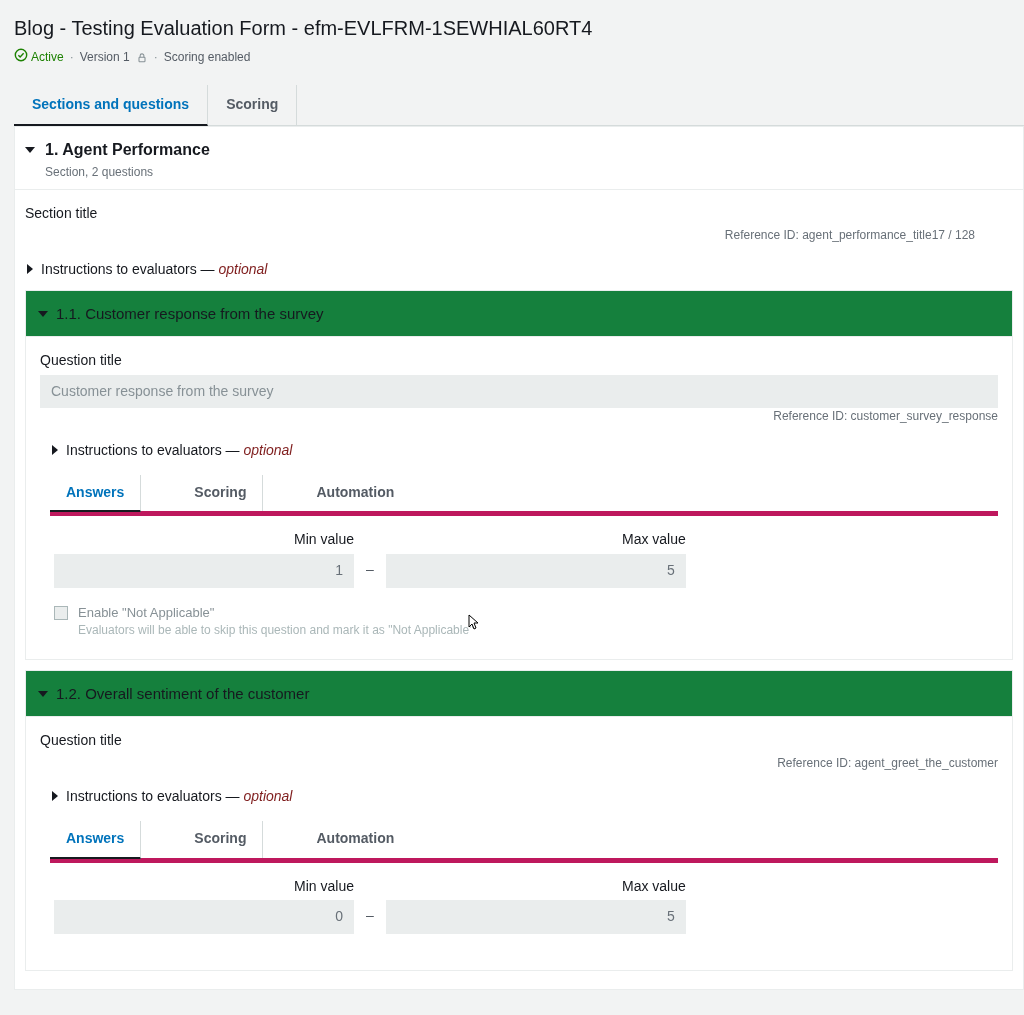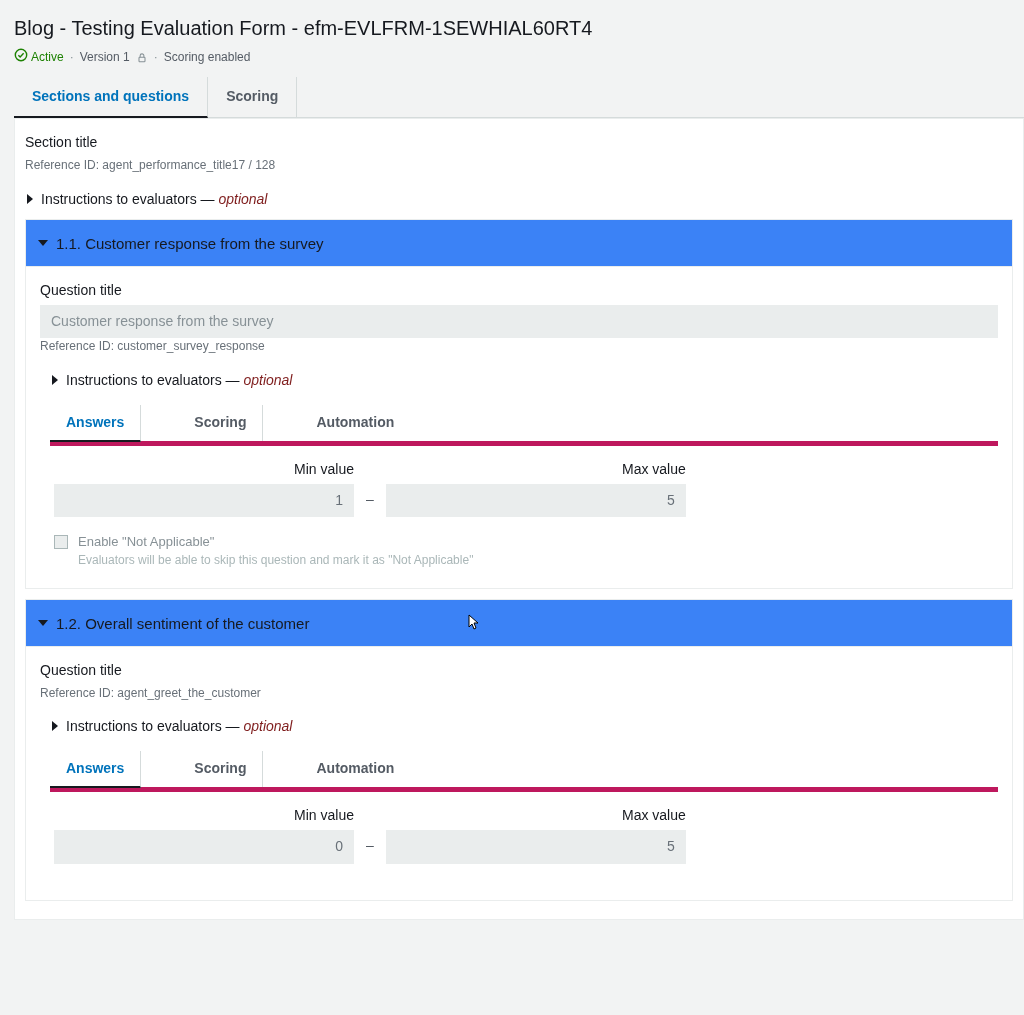--- a/index.html
+++ b/index.html
@@ -19,21 +19,21 @@
     font-weight: 400;
     color: #16191f;
     margin-bottom: 6px;
   }
   .status-row {
     display: flex;
     align-items: center;
     gap: 6px;
     font-size: 12px;
     color: #545b64;
-    margin-bottom: 10px;
+    margin-bottom: 18px;
   }
   .status-badge {
     display: inline-flex;
     align-items: center;
     gap: 3px;
     color: #1d8102;
     font-size: 12px;
   }
   .status-badge svg { width: 14px; height: 14px; }
   .lock-icon svg { width: 12px; height: 12px; vertical-align: middle; }
@@ -73,21 +73,21 @@
     background: #eaeded;
     border: 1px solid #eaeded;
     padding: 6px 10px;
     color: #879196;
     font-size: 14px;
     width: 100%;
     max-width: 950px;
   }
   .meta-row {
     display: flex;
-    justify-content: flex-start;
+    justify-content: flex-end;
     font-size: 12px;
     color: #687078;
     max-width: 950px;
   }
   .expander-row {
     display: flex;
     align-items: center;
     gap: 6px;
     margin-top: 16px;
     cursor: pointer;
@@ -97,21 +97,21 @@
   .optional-tag { font-style: italic; color: #7f1d1d; }
   .question-block {
     margin-top: 10px;
     border: 1px solid #eaeded;
   }
   .question-header {
     display: flex;
     align-items: center;
     gap: 8px;
     padding: 12px 12px;
-    background: #3b82f6;
+    background: #15803d;
     border-bottom: 1px solid #eaeded;
   }
   .question-title { font-size: 15px; font-weight: 400; }
   .question-body { padding: 14px 14px 20px 14px; }
   .inner-tabs {
     display: flex;
     border-bottom: 5px solid #be185d;
     margin-left: 10px;
     margin-top: 14px;
     gap: 37px;
@@ -189,20 +189,31 @@
     <span class="dot-sep">·</span>
     <span>Scoring enabled</span>
   </div>
 
   <div class="top-tabs">
     <div class="top-tab active">Sections and questions</div>
     <div class="top-tab">Scoring</div>
   </div>
 
   <div class="content">
+    <div class="section-header">
+      <span class="caret">
+        <svg viewBox="0 0 10 10">
+            <path d="M0 2 L5 8 L10 2 Z" fill="#16191f"></path>
+          </svg>
+      </span>
+      <div>
+        <div class="section-title">1. Agent Performance</div>
+        <div class="section-sub">Section, 2 questions</div>
+      </div>
+    </div>
 
     <div class="section-body">
       <div class="field-label">Section title</div>
       <div class="meta-row">
         <span>Reference ID: agent_performance_title</span>
         <span>17 / 128</span>
       </div>
 
       <div class="expander-row">
         <span class="caret">

